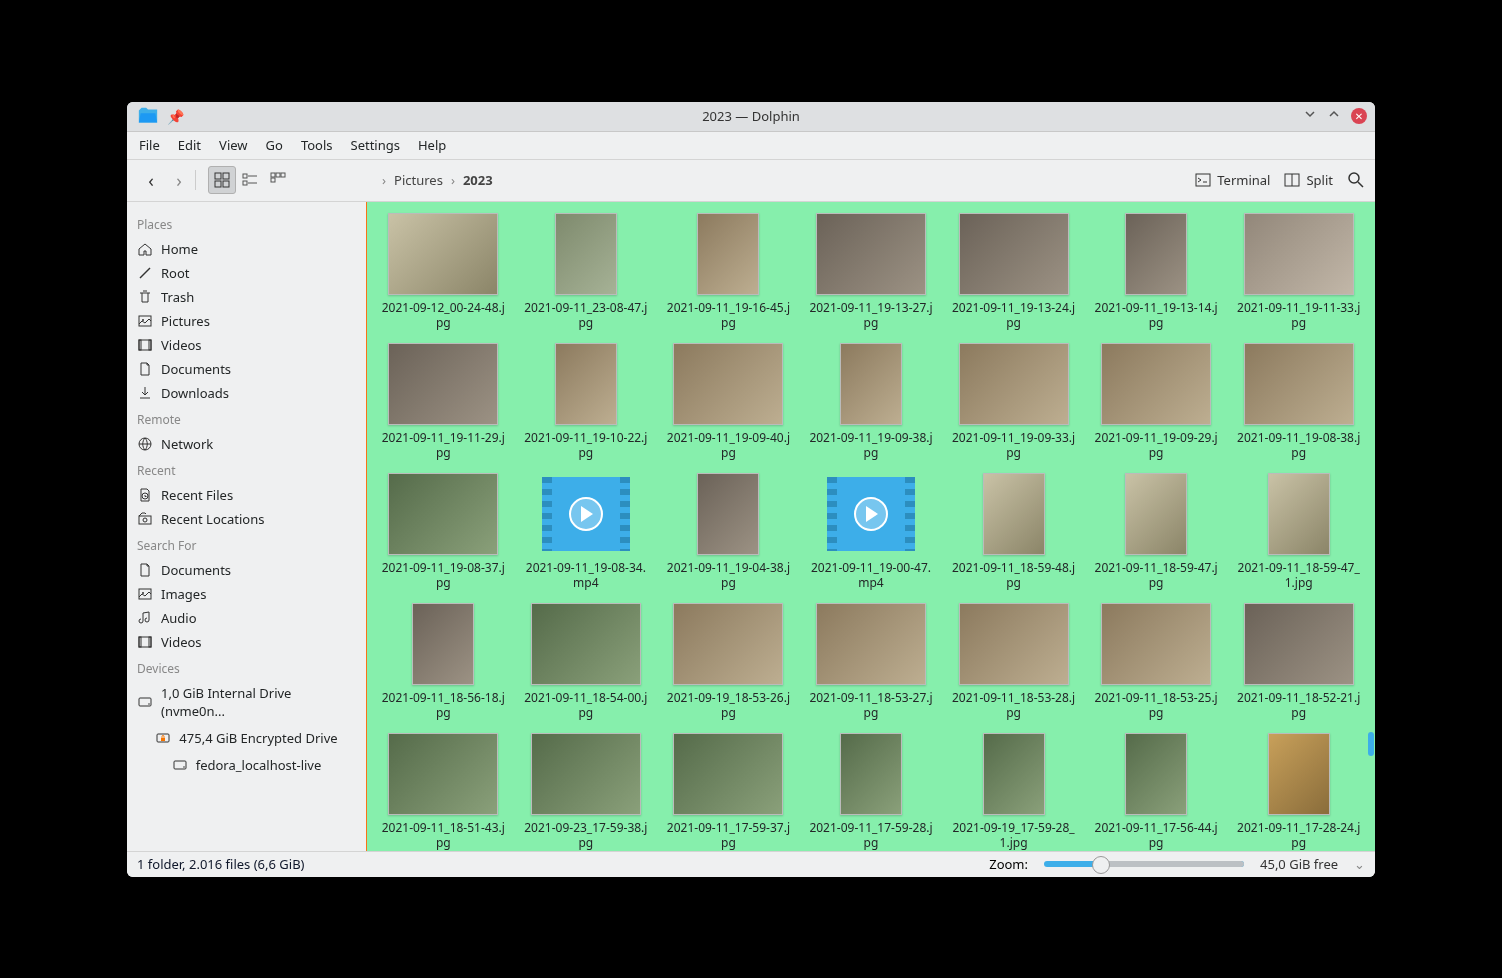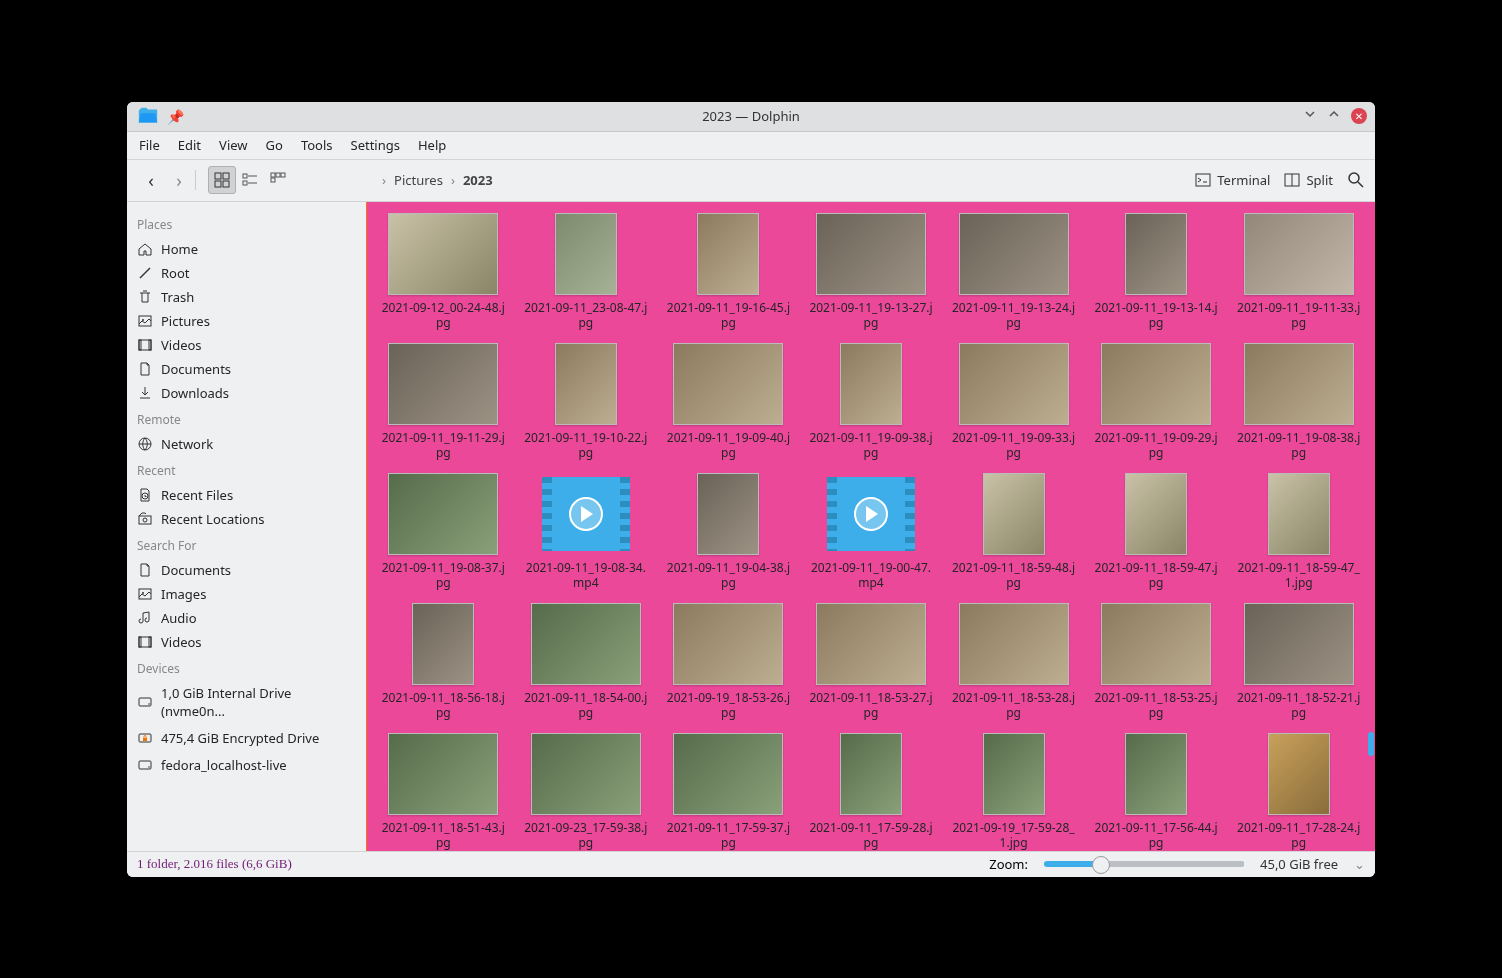--- a/index.html
+++ b/index.html
@@ -33,26 +33,26 @@
 .rightbtns { margin-left: auto; display: flex; gap: 14px; align-items: center; }
 .rightbtns .rbtn { display: flex; align-items: center; gap: 6px; color: #333; }
 .rightbtns svg { fill: #444; }
 
 .body { flex: 1; display: flex; min-height: 0; }
 
 .sidebar { width: 240px; background: #eff0f1; border-right: 1px solid #f97316; overflow-y: auto; padding: 8px 6px; }
 .sidebar .section { color: #888; font-size: 12px; padding: 6px 4px 4px; }
 .sidebar .item { display: flex; align-items: center; gap: 8px; padding: 3px 4px; color: #232627; cursor: pointer; border-radius: 3px; }
 .sidebar .item svg { width: 16px; height: 16px; flex-shrink: 0; }
-.sidebar .dev { flex-direction: column; align-items: flex-start; gap: 1px; }
+.sidebar .dev { flex-direction: column; align-items: center; gap: 1px; }
 .sidebar .dev .row { display: flex; align-items: center; gap: 8px; }
 .sidebar .dev .barwrap { margin-left: 24px; height: 2px; background: #ccc; position: relative; }
 .sidebar .dev .bar { height: 100%; background: #3daee9; }
 
-.main { flex: 1; background: #ec4899; overflow-y: auto; overflow-x: hidden; padding: 6px; position: relative; }
+.main { flex: 1; background: #86efac; overflow-y: auto; overflow-x: hidden; padding: 6px; position: relative; }
 .grid { display: grid; grid-template-columns: repeat(7, 1fr); gap: 6px 2px; }
 .file { display: flex; flex-direction: column; align-items: center; cursor: pointer; padding: 2px; }
 .file .thumb { width: 116px; height: 88px; display: flex; align-items: center; justify-content: center; overflow: hidden; }
 .file .thumb .imgblock { width: 110px; height: 82px; border: 1px solid #bbb; background: linear-gradient(135deg, #9b9077, #b0a890, #7a7260); box-shadow: 0 1px 2px rgba(0,0,0,0.2); }
 .file .thumb .portrait { width: 62px; height: 82px; }
 .file .thumb .video { width: 88px; height: 74px; background: #3daee9; position: relative; display: flex; align-items: center; justify-content: center; border-radius: 2px; }
 .file .thumb .video::before, .file .thumb .video::after { content: ""; position: absolute; top: 0; bottom: 0; width: 10px; background: repeating-linear-gradient(#2c8ebf 0 6px, #3daee9 6px 12px); }
 .file .thumb .video::before { left: 0; }
 .file .thumb .video::after { right: 0; }
 .file .thumb .video .play { width: 34px; height: 34px; border-radius: 50%; background: rgba(255,255,255,0.3); border: 2px solid #fff; display: flex; align-items: center; justify-content: center; }
@@ -62,21 +62,21 @@
 
 .g1 { background: linear-gradient(135deg,#c9c2a6,#8b8568)!important; }
 .g2 { background: linear-gradient(135deg,#7e8a6d,#a6b296)!important; }
 .g4 { background: linear-gradient(135deg,#8c7a5e,#bdae91)!important; }
 .g5 { background: linear-gradient(135deg,#6b6258,#9c9284)!important; }
 .g6 { background: linear-gradient(135deg,#92877a,#c2b7a8)!important; }
 .g7 { background: linear-gradient(135deg,#c8a05a,#8a6d3b)!important; }
 .g8 { background: linear-gradient(135deg,#556b4a,#8aa07a)!important; }
 
 .statusbar { height: 26px; background: #eff0f1; border-top: 1px solid #d4d4d4; display: flex; align-items: center; padding: 0 10px; gap: 12px; }
-.statusbar .info { color: #701a75; font-family: Liberation Serif, serif; }
+.statusbar .info { color: #0f172a; }
 .statusbar .zoom { margin-left: auto; display: flex; align-items: center; gap: 16px; }
 .statusbar .slider { width: 200px; height: 6px; background: #3daee9; border-radius: 3px; position: relative; }
 .statusbar .slider::after { content: ""; position: absolute; left: 48px; top: -5px; width: 16px; height: 16px; background: #eff0f1; border: 1px solid #999; border-radius: 50%; }
 .statusbar .slider .track2 { position: absolute; left: 56px; right: 0; top: 0; bottom: 0; background: #bcc0c4; border-radius: 3px; }
 .statusbar .free { color: #333; }
 .statusbar .chev { color: #888; }
 
 .scrollhint { position: absolute; right: 1px; top: 530px; width: 6px; height: 24px; background: #3daee9; border-radius: 3px; }
 </style>
 </head>

